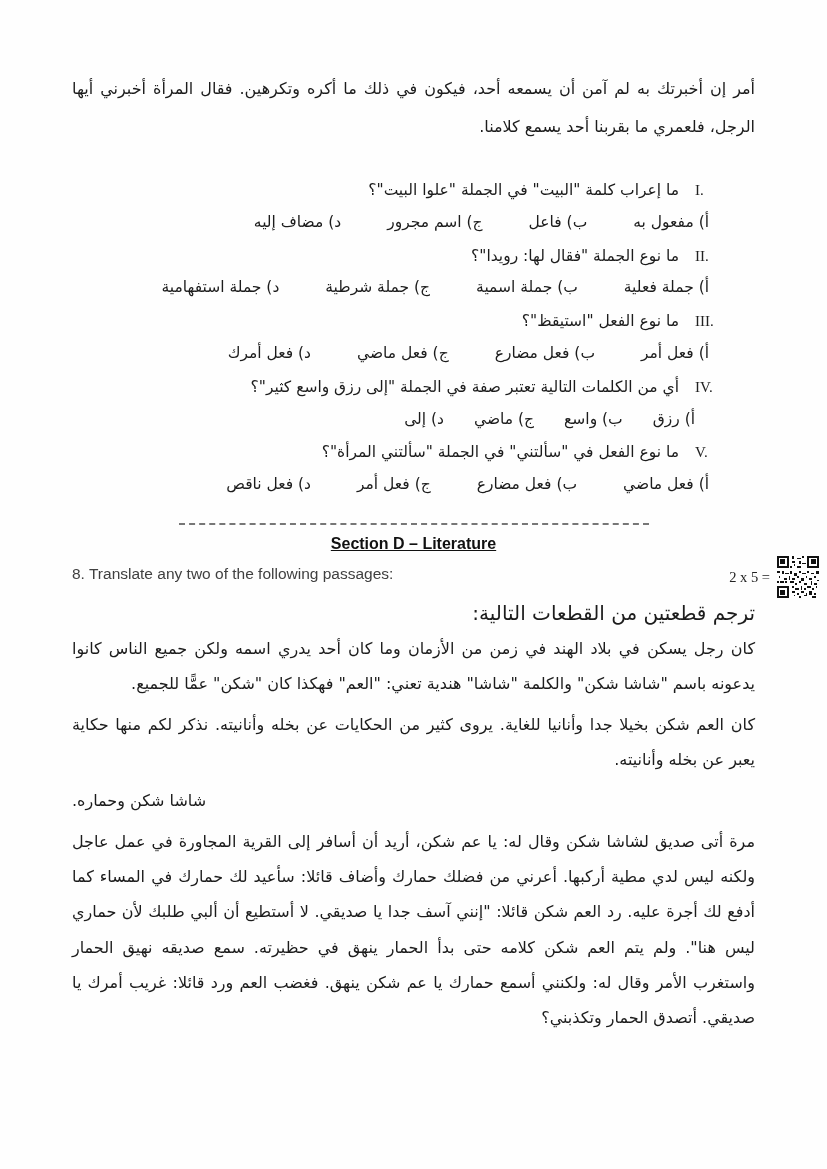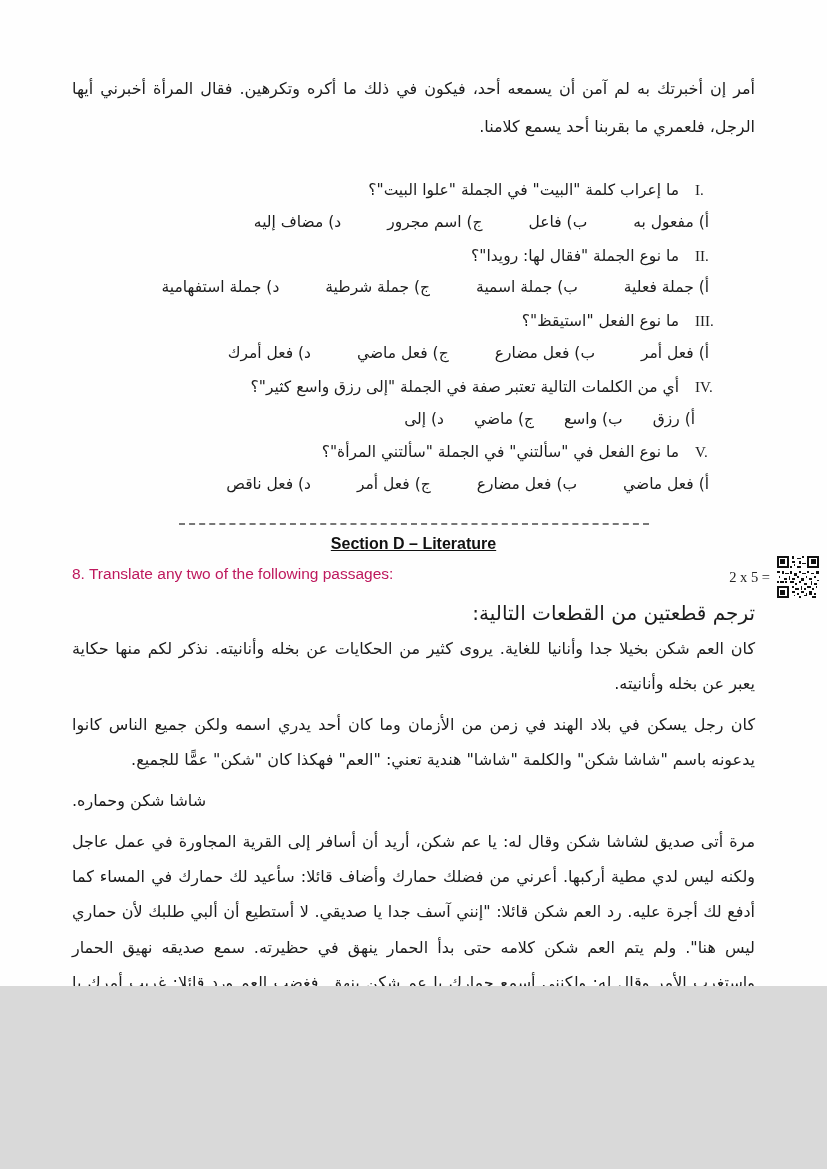--- a/index.html
+++ b/index.html
@@ -1,18 +1,18 @@
 <!DOCTYPE html>
 <html><head>
 <meta charset="utf-8">
 <style>
   * { margin: 0; padding: 0; box-sizing: border-box; }
   html, body { background: #d9d9d9; }
   .page {
-    width: 827px; height: 986px; margin: 0 auto; background: #fefefe;
+    width: 827px; height: 1169px; margin: 0 auto; background: #fefefe;
     position: relative; overflow: hidden; color: #1c1c1c;
     font-family: "DejaVu Sans", sans-serif;
   }
   .content { padding: 70px 72px 0 72px; }
 
   .intro {
     direction: rtl; text-align: justify;
     font-size: 16px; line-height: 2.35;
   }
 
@@ -38,21 +38,21 @@
   }
 
   .section-title {
     text-align: center; font-family: "Liberation Sans", sans-serif;
     font-weight: bold; font-size: 16px; text-decoration: underline;
     margin-bottom: 12px; color: #111;
   }
 
   .q8-row {
     display: flex; align-items: flex-start; justify-content: flex-start;
-    font-family: "Liberation Sans", sans-serif; font-size: 15.5px; color: #be185d;
+    font-family: "Liberation Sans", sans-serif; font-size: 15.5px; color: #404040;
   }
   .qr-wrap {
     position: absolute; top: 556px; right: 8px;
     display: flex; align-items: center; gap: 7px; justify-content: center;
   }
   .marks { font-family: "Liberation Serif", serif; font-size: 14.5px; color: #222; }
 
   .q8-ar {
     direction: rtl; text-align: right;
     font-size: 20px; margin-top: 12px; line-height: 1.8;
@@ -158,22 +158,22 @@
 
     <div class="section-title">Section D – Literature</div>
 
     <div class="q8-row">
       <span>8. Translate any two of the following passages:</span>
     </div>
 
     <div class="q8-ar">ترجم قطعتين من القطعات التالية:</div>
 
     <div class="passage">
+      <p>كان رجل يسكن في بلاد الهند في زمن من الأزمان وما كان أحد يدري اسمه ولكن جميع الناس كانوا يدعونه باسم "شاشا شكن" والكلمة "شاشا" هندية تعني: "العم" فهكذا كان "شكن" عمًّا للجميع.</p>
       <p>كان العم شكن بخيلا جدا وأنانيا للغاية. يروى كثير من الحكايات عن بخله وأنانيته. نذكر لكم منها حكاية يعبر عن بخله وأنانيته.</p>
-      <p>كان رجل يسكن في بلاد الهند في زمن من الأزمان وما كان أحد يدري اسمه ولكن جميع الناس كانوا يدعونه باسم "شاشا شكن" والكلمة "شاشا" هندية تعني: "العم" فهكذا كان "شكن" عمًّا للجميع.</p>
       <div class="passage-subtitle">شاشا شكن وحماره.</div>
       <p>مرة أتى صديق لشاشا شكن وقال له: يا عم شكن، أريد أن أسافر إلى القرية المجاورة في عمل عاجل ولكنه ليس لدي مطية أركبها. أعرني من فضلك حمارك وأضاف قائلا: سأعيد لك حمارك في المساء كما أدفع لك أجرة عليه. رد العم شكن قائلا: "إنني آسف جدا يا صديقي. لا أستطيع أن ألبي طلبك لأن حماري ليس هنا". ولم يتم العم شكن كلامه حتى بدأ الحمار ينهق في حظيرته. سمع صديقه نهيق الحمار واستغرب الأمر وقال له: ولكنني أسمع حمارك يا عم شكن ينهق. فغضب العم ورد قائلا: غريب أمرك يا صديقي. أتصدق الحمار وتكذبني؟</p>
     </div>
 
   </div>
 
   <div class="qr-wrap">
     <span class="marks">2 x 5 =</span>
     <svg width="42" height="42" viewBox="0 0 25 25" shape-rendering="crispEdges">
       <rect width="25" height="25" fill="#ffffff"></rect>

